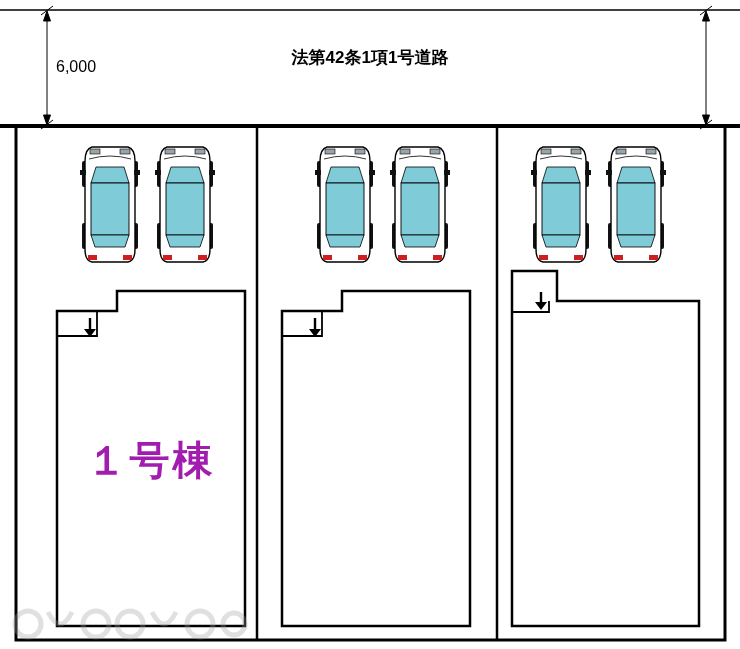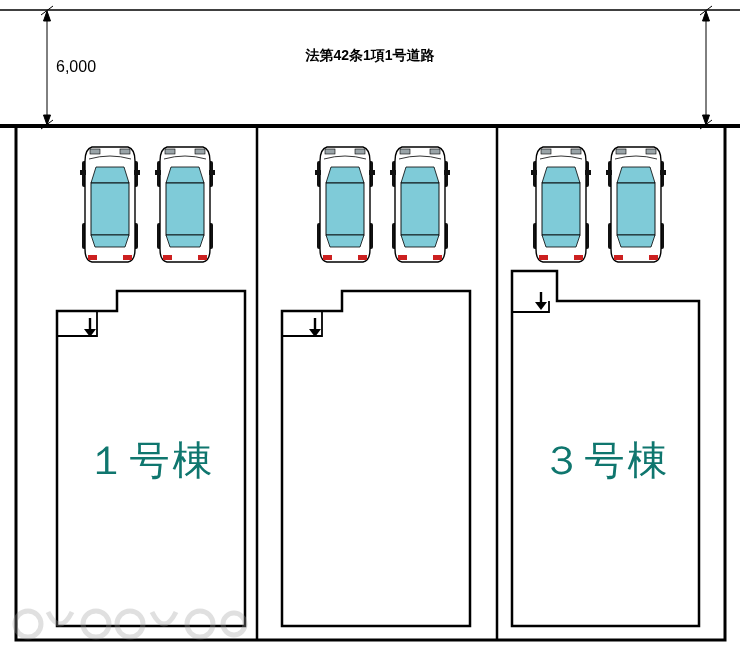--- a/index.html
+++ b/index.html
@@ -11,41 +11,41 @@
     font-family: "Liberation Sans", "DejaVu Sans", sans-serif;
     overflow: hidden;
   }
   .plan-svg { position: absolute; left: 0; top: 0; }
   .road-label {
     position: absolute;
     top: 46px;
     left: 370px;
     transform: translateX(-50%);
     text-align: center;
-    font-size: 14px;
+    font-size: 17px;
     font-weight: 700;
     color: #000;
     line-height: 1.4;
     white-space: nowrap;
   }
   .dim-label {
     position: absolute;
     top: 58px;
     left: 56px;
     font-size: 16px;
     color: #000;
     white-space: nowrap;
   }
   .lot-label {
     position: absolute;
     top: 433px;
     transform: translateX(-50%);
     font-size: 40px;
-    font-weight: 400;
-    color: #0f766e;
+    font-weight: 700;
+    color: #a21caf;
     letter-spacing: 3px;
     white-space: nowrap;
   }
   .lot-label.l1 { left: 151px; }
   .lot-label.l2 { left: 376px; }
   .lot-label.l3 { left: 606px; }
 </style>
 </head>
 <body>
 
@@ -140,15 +140,14 @@
     </g>
   </svg>
 
   <div class="road-label">
     <div>法第42条1項1号道路</div>
   </div>
 
   <div class="dim-label">6,000</div>
 
   <div class="lot-label l1">１号棟</div>
-  <div class="lot-label l3">３号棟</div>
 
 </div>
 
 </body></html>

